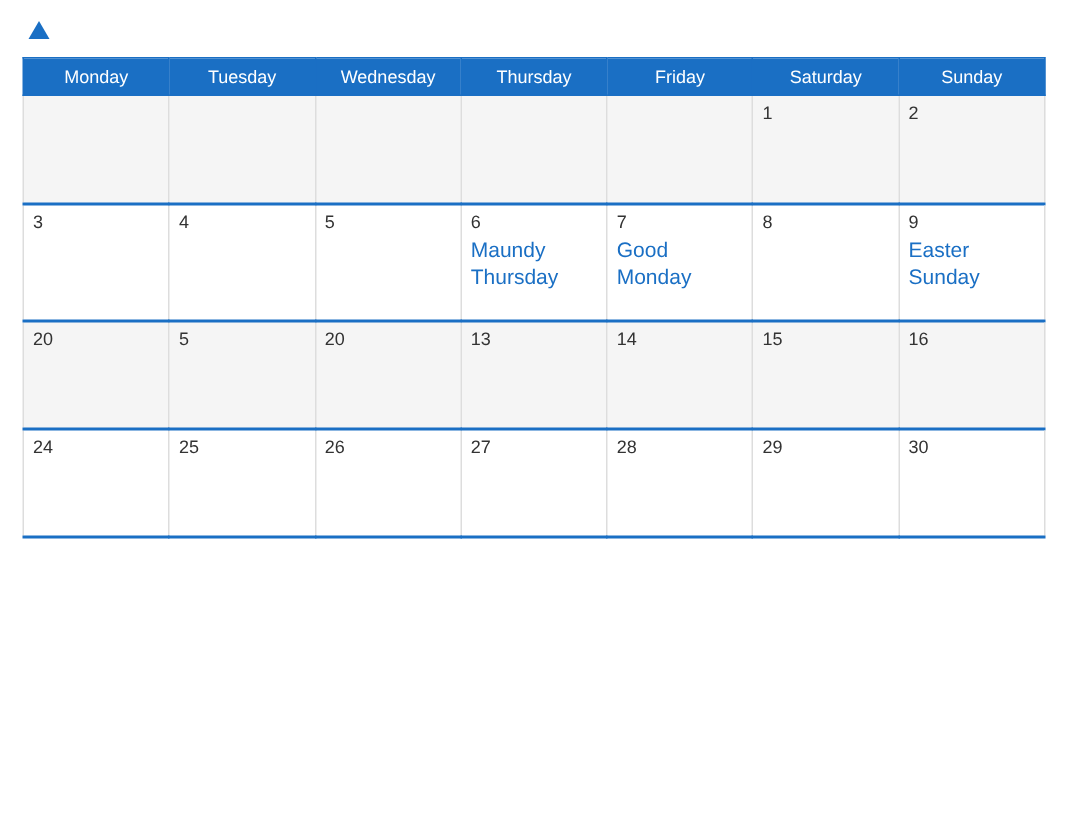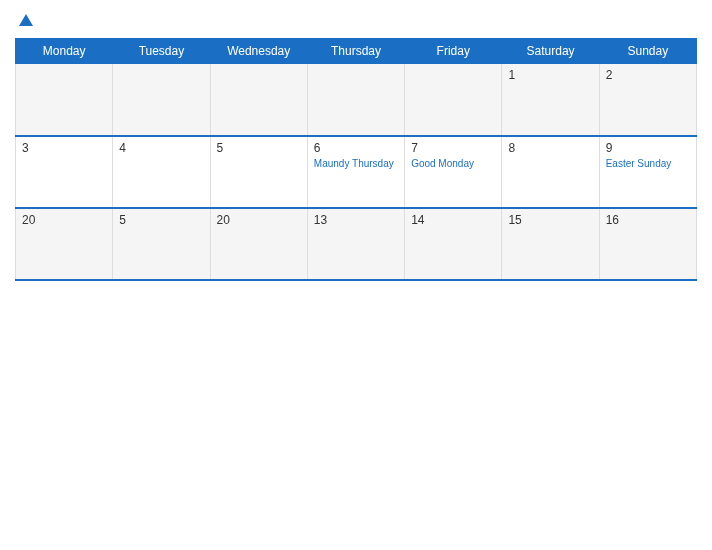--- a/index.html
+++ b/index.html
@@ -93,21 +93,21 @@
     .calendar tbody tr:nth-child(odd) td {
       background: #f5f5f5;
     }
     .day-number {
       font-size: 12px;
       color: #333;
       display: block;
       margin-bottom: 2px;
     }
     .event {
-      font-size: 10px;
+      font-size: 14px;
       color: #1a6fc4;
       display: block;
       line-height: 1.3;
     }
     .empty {
       background: #fff !important;
     }
     .calendar tbody tr:nth-child(odd) td.empty {
       background: #f5f5f5 !important;
     }
@@ -194,15 +194,38 @@
           <td>
             <span class="day-number">14</span>
           </td>
           <td>
             <span class="day-number">15</span>
           </td>
           <td>
             <span class="day-number">16</span>
           </td>
         </tr>
+        <tr>
+          <td>
+            <span class="day-number">24</span>
+          </td>
+          <td>
+            <span class="day-number">25</span>
+          </td>
+          <td>
+            <span class="day-number">26</span>
+          </td>
+          <td>
+            <span class="day-number">27</span>
+          </td>
+          <td>
+            <span class="day-number">28</span>
+          </td>
+          <td>
+            <span class="day-number">29</span>
+          </td>
+          <td>
+            <span class="day-number">30</span>
+          </td>
+        </tr>
       </tbody>
   </table>
 </div>
 
 </body></html>

